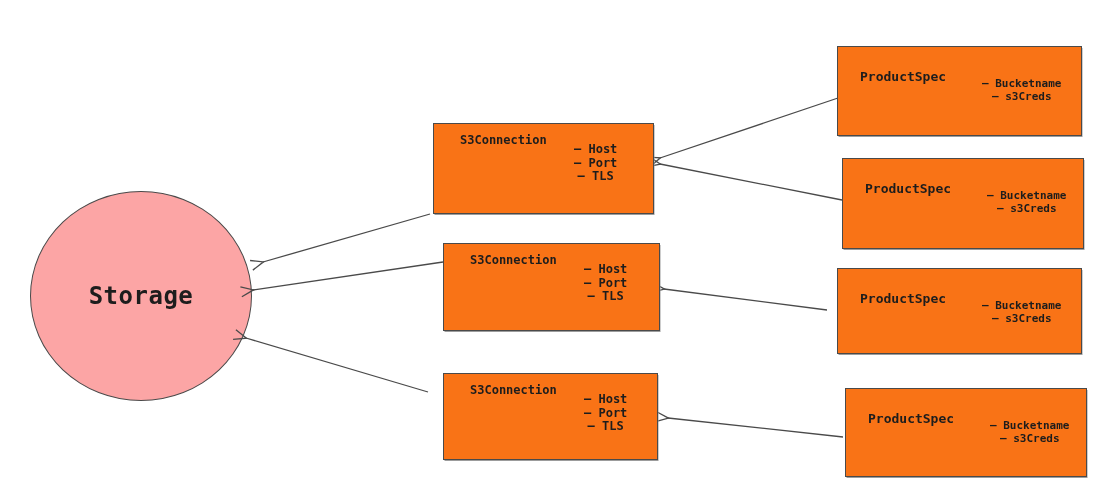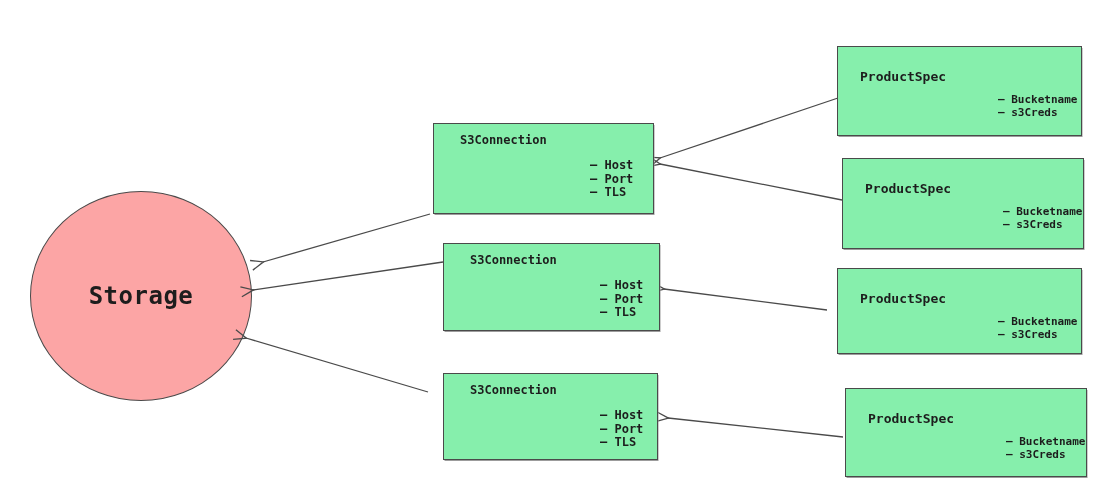--- a/index.html
+++ b/index.html
@@ -3,25 +3,25 @@
 <meta charset="utf-8">
 <style>
   html, body { margin:0; padding:0; background:#ffffff; }
   .canvas {
     position:relative; width:1119px; height:493px; background:#ffffff;
     overflow:hidden; font-family:"DejaVu Sans Mono","Liberation Mono",monospace;
     color:#1d1d1d;
   }
   .edge-layer { position:absolute; left:0; top:0; width:1119px; height:493px; z-index:1; pointer-events:none; }
   .node {
-    position:absolute; background:#86efac; border:1.4px solid #4a4a4a;
-    box-shadow:1px 1.5px 0 -0.5px #9c9c9c; z-index:2; box-sizing:border-box;
+    position:absolute; background:#f97316; border:1.4px solid #4a4a4a;
+    box-shadow:1px 1.5px 0 -0.5px #9c9c9c; z-index:2; box-sizing:border-box;text-align:center;
   }
   .node-title { position:absolute; font-weight:700; white-space:nowrap; }
-  .attrs { position:absolute; list-style:none; margin:16px; padding:0; font-weight:700; white-space:nowrap; }
+  .attrs { position:absolute; list-style:none; margin:0; padding:0; font-weight:700; white-space:nowrap; }
   .s3box .node-title { left:26px; top:9px;  font-size:12px; }
   .s3box .attrs      { left:140px; top:19px; font-size:12px; line-height:13.5px; }
   .productbox .node-title { left:22px; top:22px; font-size:13px; }
   .productbox .attrs      { left:144px; top:31px; font-size:11px; line-height:12.5px; }
   .storage-node {
     position:absolute; left:30px; top:191px; width:222px; height:210px;
     border:1.6px solid #4a4a4a; border-radius:50%; background:#fca5a5;
     display:flex; align-items:center; justify-content:center; z-index:0; box-sizing:border-box;
   }
   .storage-label { font-size:24px; font-weight:700; letter-spacing:0.5px; }

